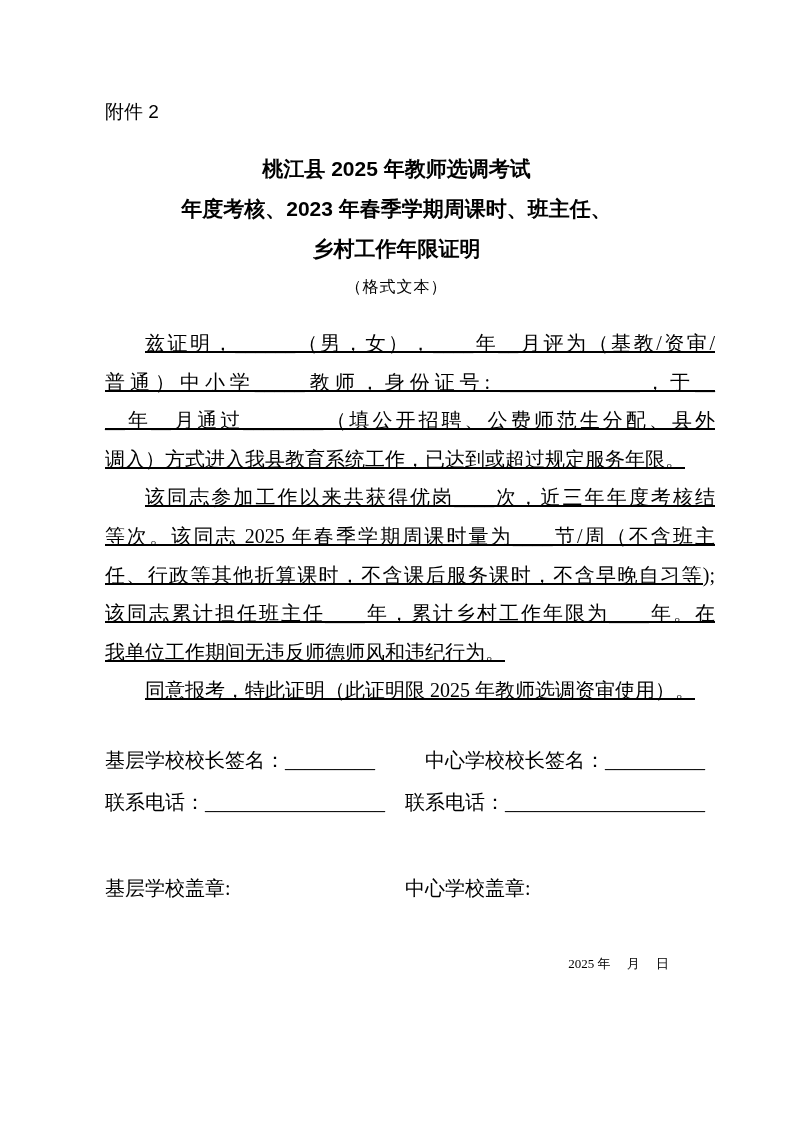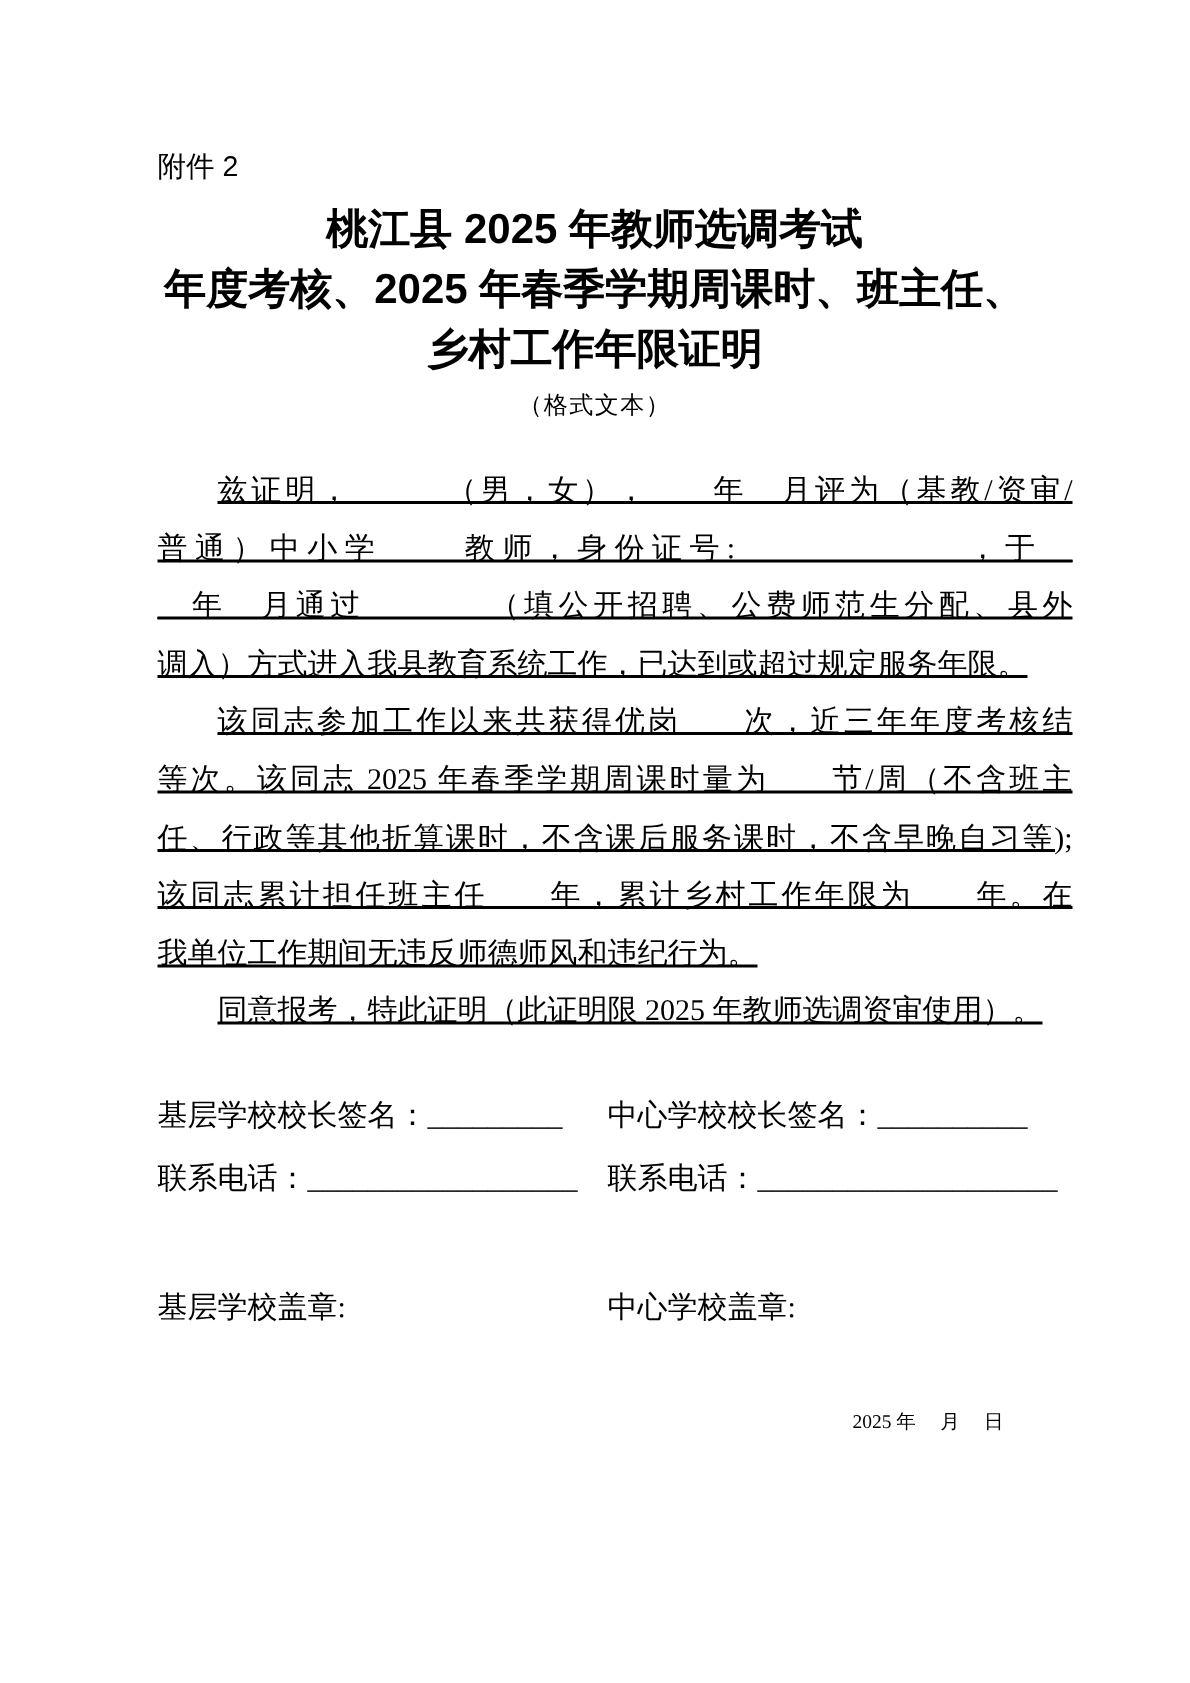--- a/index.html
+++ b/index.html
@@ -14,25 +14,25 @@
     box-sizing: border-box;
   }
   .attachment {
     margin: 0 78px 0 105px;
     padding-top: 99px;
     font-family: "Liberation Sans", "DejaVu Sans", sans-serif;
     font-size: 19px;
     line-height: 26px;
   }
   .title {
-    margin: 8px 40px 0 40px;
+    margin: 24px 40px 0 40px;
     text-align: center;
     font-family: "Liberation Sans", "DejaVu Sans", sans-serif;
     font-weight: 700;
-    font-size: 28px;
+    font-size: 21px;
     line-height: 40px;
   }
   .title .tline { display: block; }
   .subtitle {
     margin-top: 7px;
     text-align: center;
     font-size: 16px;
     line-height: 21px;
     letter-spacing: 1px;
   }
@@ -47,21 +47,21 @@
     text-align-last: justify;
   }
   .bline.left { text-align-last: left; }
   .indent { text-indent: 2em; }
   .two-col {
     display: flex;
     margin: 0 78px 0 105px;
     font-size: 20px;
     line-height: 42px;
   }
-  .sig-rows { margin-top: 29px; }
+  .sig-rows { margin-top: 29px; gap: 20px; }
   .col-l { width: 300px; flex: 0 0 300px; }
   .col-r { flex: 1; }
   .seal-row { margin-top: 44px; }
   .date-line {
     margin: 40px 78px 0 105px;
     text-align: right;
     padding-right: 46px;
     box-sizing: border-box;
     font-size: 13px;
     line-height: 30px;
@@ -76,21 +76,21 @@
 </style>
 </head>
 <body>
 
 <div class="page">
 
   <div class="attachment">附件 2</div>
 
   <h1 class="title">
     <span class="tline">桃江县 2025 年教师选调考试</span>
-    <span class="tline">年度考核、2025 年春季学期周课时、班主任、</span>
+    <span class="tline">年度考核、2023 年春季学期周课时、班主任、</span>
     <span class="tline">乡村工作年限证明</span>
   </h1>
 
   <div class="subtitle">（格式文本）</div>
 
   <div class="docbody">
     <div class="bline indent">兹证明，______（男，女），____年__月评为（基教/资审/</div>
     <div class="bline">普通）中小学_____教师，身份证号: ______________，于__</div>
     <div class="bline">__年__月通过________（填公开招聘、公费师范生分配、县外</div>
     <div class="bline left">调入）方式进入我县教育系统工作，已达到或超过规定服务年限。</div>

